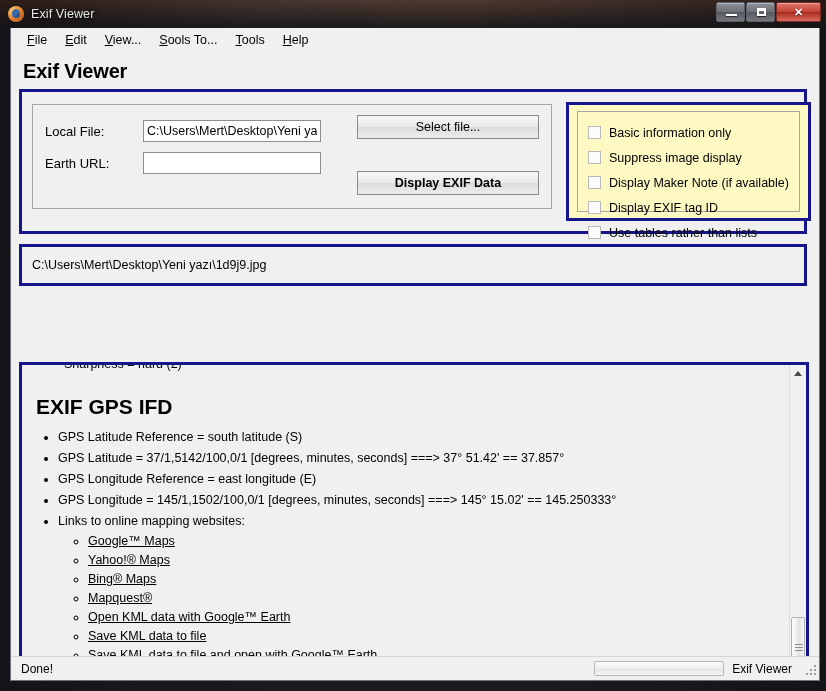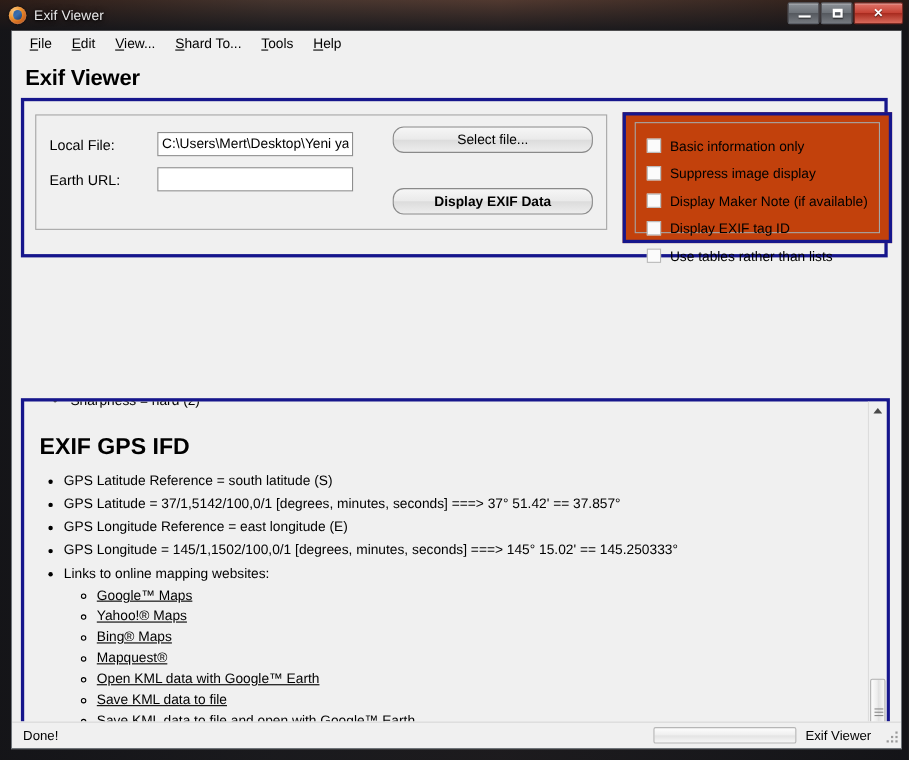--- a/index.html
+++ b/index.html
@@ -132,31 +132,31 @@
   .field-label { width: 98px; font-size: 13px; color: #000; }
   .text-input {
     width: 178px; height: 22px;
     border: 1px solid #8e8e8e; background: #fff;
     font-family: "Liberation Sans", sans-serif; font-size: 12.5px;
     padding: 1px 3px; color: #000; outline: none;
   }
   #buttons { flex: 1; padding-left: 12px; }
   .btn {
     display: block; width: 182px; height: 24px;
-    border: 1px solid #8a8a8a; border-radius: 10px;
+    border: 1px solid #8a8a8a; border-radius: 0;
     background: linear-gradient(to bottom, #f6f6f6 0%, #eaeaea 48%, #dcdcdc 52%, #ededed 100%);
     font-family: "Liberation Sans", sans-serif; font-size: 12.5px; color: #000;
     cursor: default;
   }
   #btn-display { margin-top: 32px; font-weight: bold; }
 
   #opts-box {
     flex: 1; margin: 10px 10px 10px 4px;
     border: 3px solid #16168c;
-    background: #c2410c;
+    background: #fef9c3;
     padding: 6px 8px;
   }
   #opts-inner { border: 1px solid #a6a6a6; height: 100%; padding: 8px 10px; }
   .cb-row { display: flex; align-items: center; height: 25px; }
   .cbox {
     width: 13px; height: 13px; flex: none;
     border: 1px solid #b8b8b8; background: #fbfbfb;
     margin-right: 8px;
   }
   .cb-label { font-size: 12.5px; color: #000; white-space: nowrap; }
@@ -281,21 +281,21 @@
       </div>
     </div>
   </div>
 
   <div id="client">
 
     <div id="menubar">
       <div class="menu-item"><u>F</u><span>ile</span></div>
       <div class="menu-item"><u>E</u><span>dit</span></div>
       <div class="menu-item"><u>V</u><span>iew...</span></div>
-      <div class="menu-item"><u>S</u><span>hard To...</span></div>
+      <div class="menu-item"><u>S</u><span>ools To...</span></div>
       <div class="menu-item"><u>T</u><span>ools</span></div>
       <div class="menu-item"><u>H</u><span>elp</span></div>
     </div>
 
     <div id="page">
 
       <div id="page-header">
         <h1 id="heading">Exif Viewer</h1>
       </div>
 
@@ -338,20 +338,23 @@
               <span class="cb-label">Display EXIF tag ID</span>
             </div>
             <div class="cb-row">
               <span class="cbox"></span>
               <span class="cb-label">Use tables rather than lists</span>
             </div>
           </div>
         </div>
       </div>
 
+      <div class="blue-box" id="path-box">
+        <span>C:\Users\Mert\Desktop\Yeni yazı\1d9j9.jpg</span>
+      </div>
 
       <div id="results-box">
         <div id="results-scrollport">
           <div id="results-inner">
             <div id="clipped-line">Sharpness = hard (2)</div>
             <h2 id="gps-heading">EXIF GPS IFD</h2>
             <ul class="lvl1">
               <li>GPS Latitude Reference = south latitude (S)</li>
               <li>GPS Latitude = 37/1,5142/100,0/1 [degrees, minutes, seconds] ===&gt; 37° 51.42' == 37.857°</li>
               <li>GPS Longitude Reference = east longitude (E)</li>

